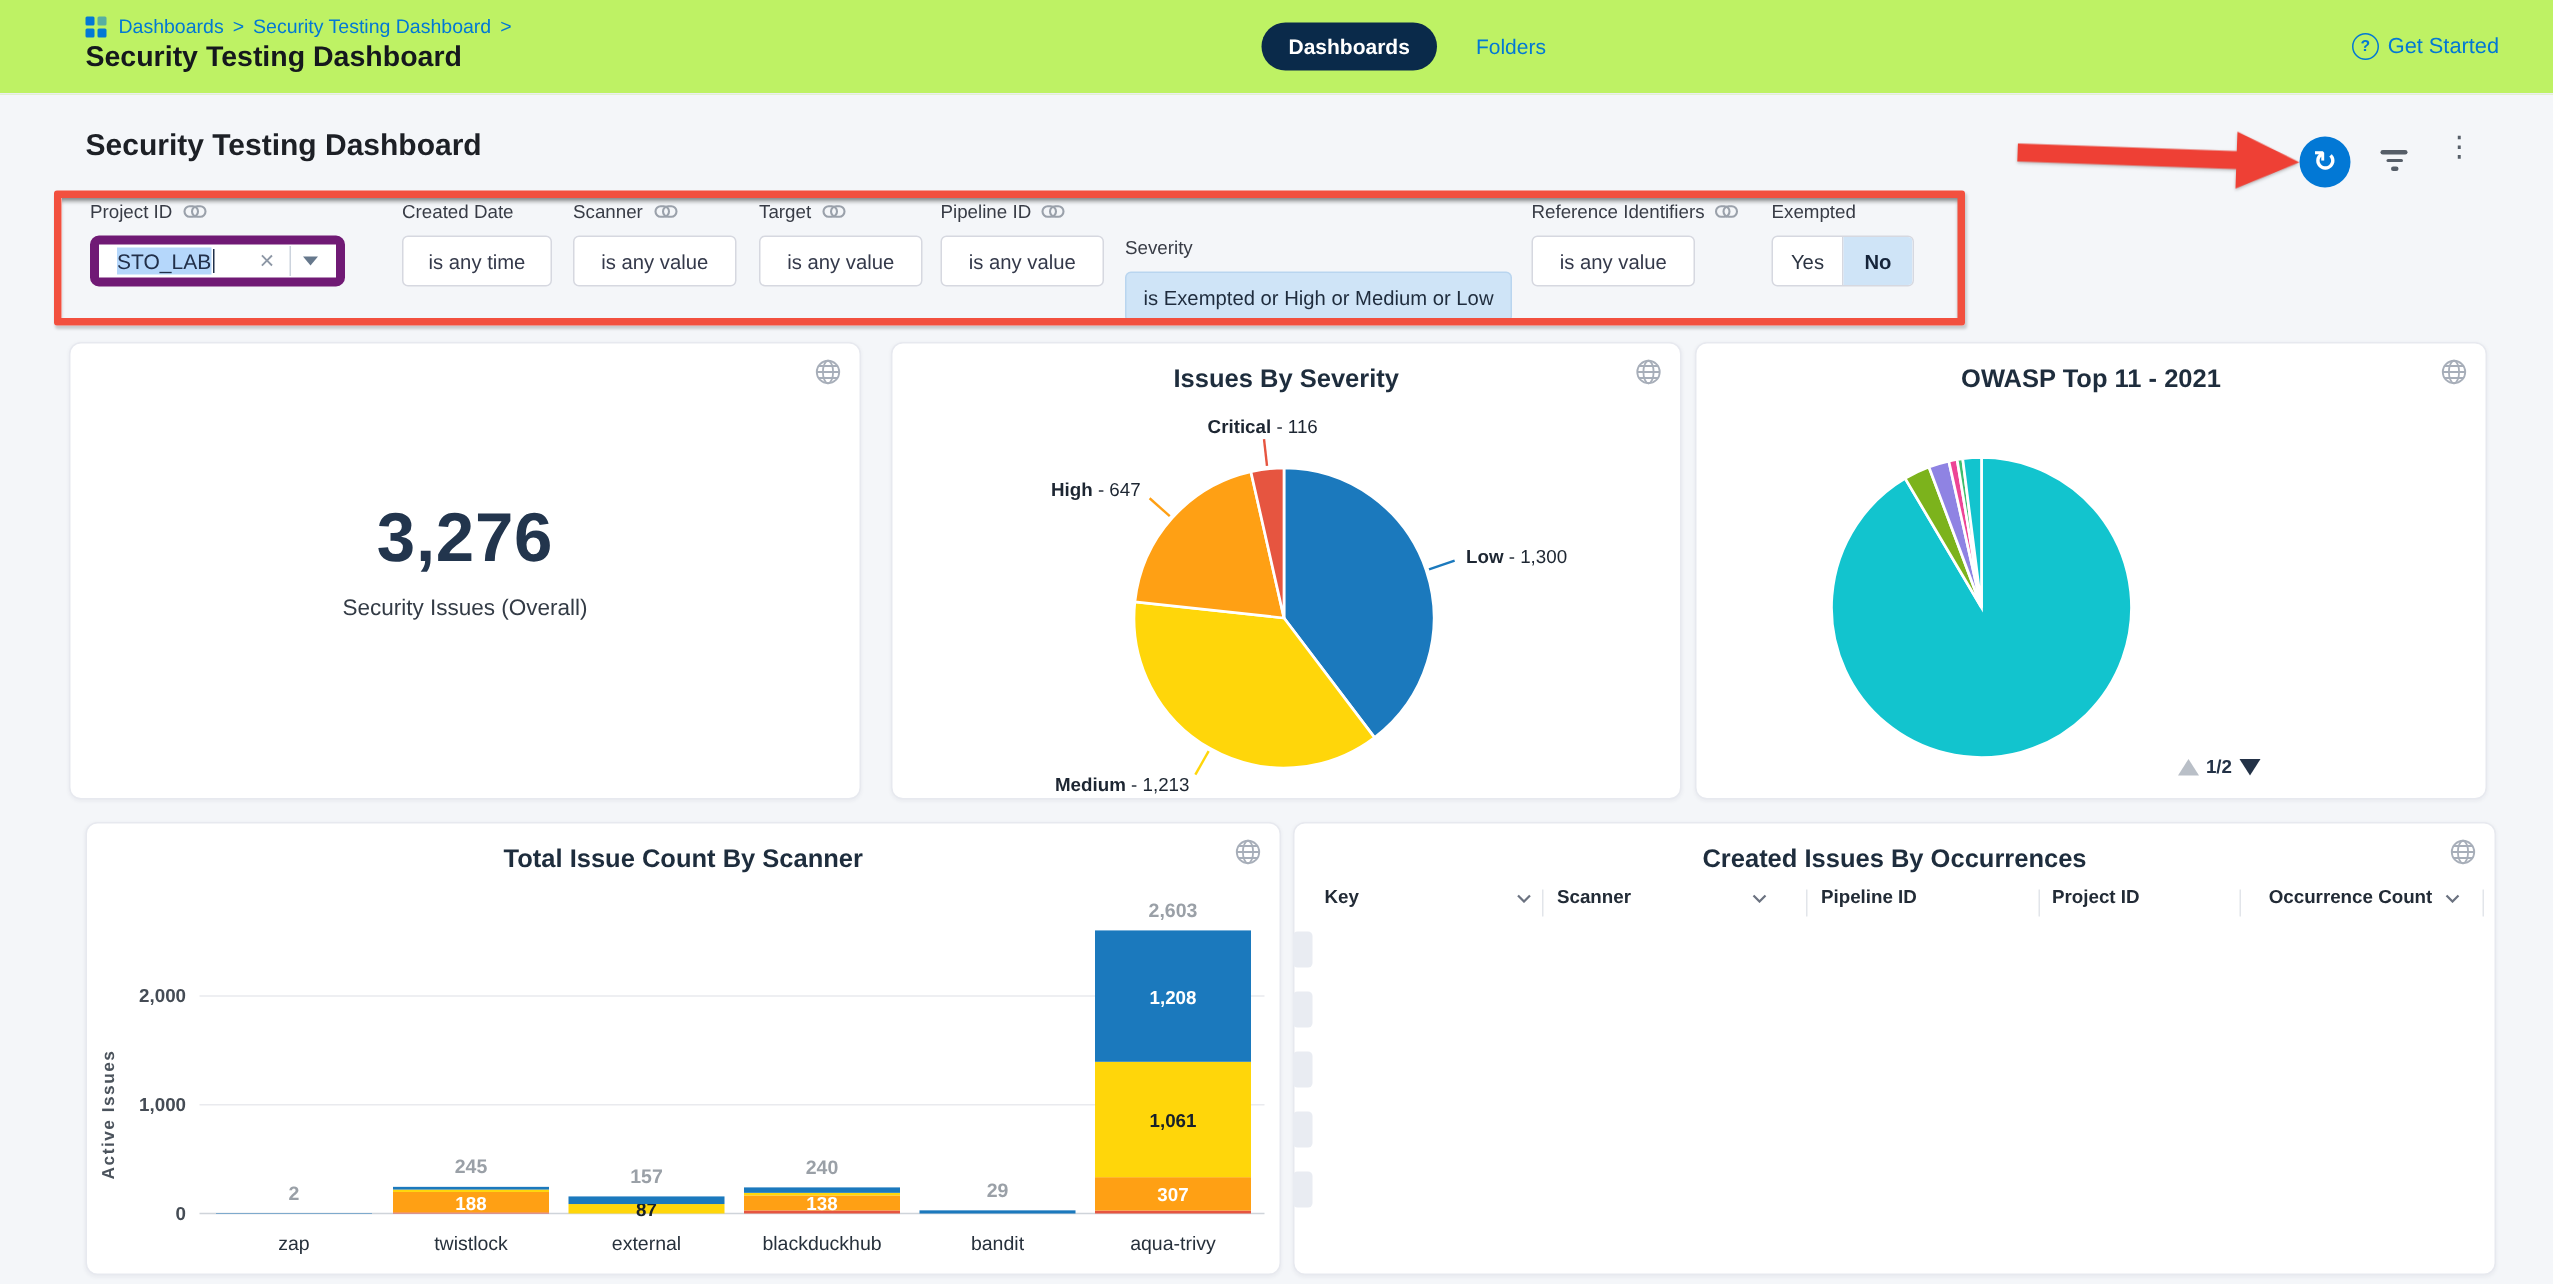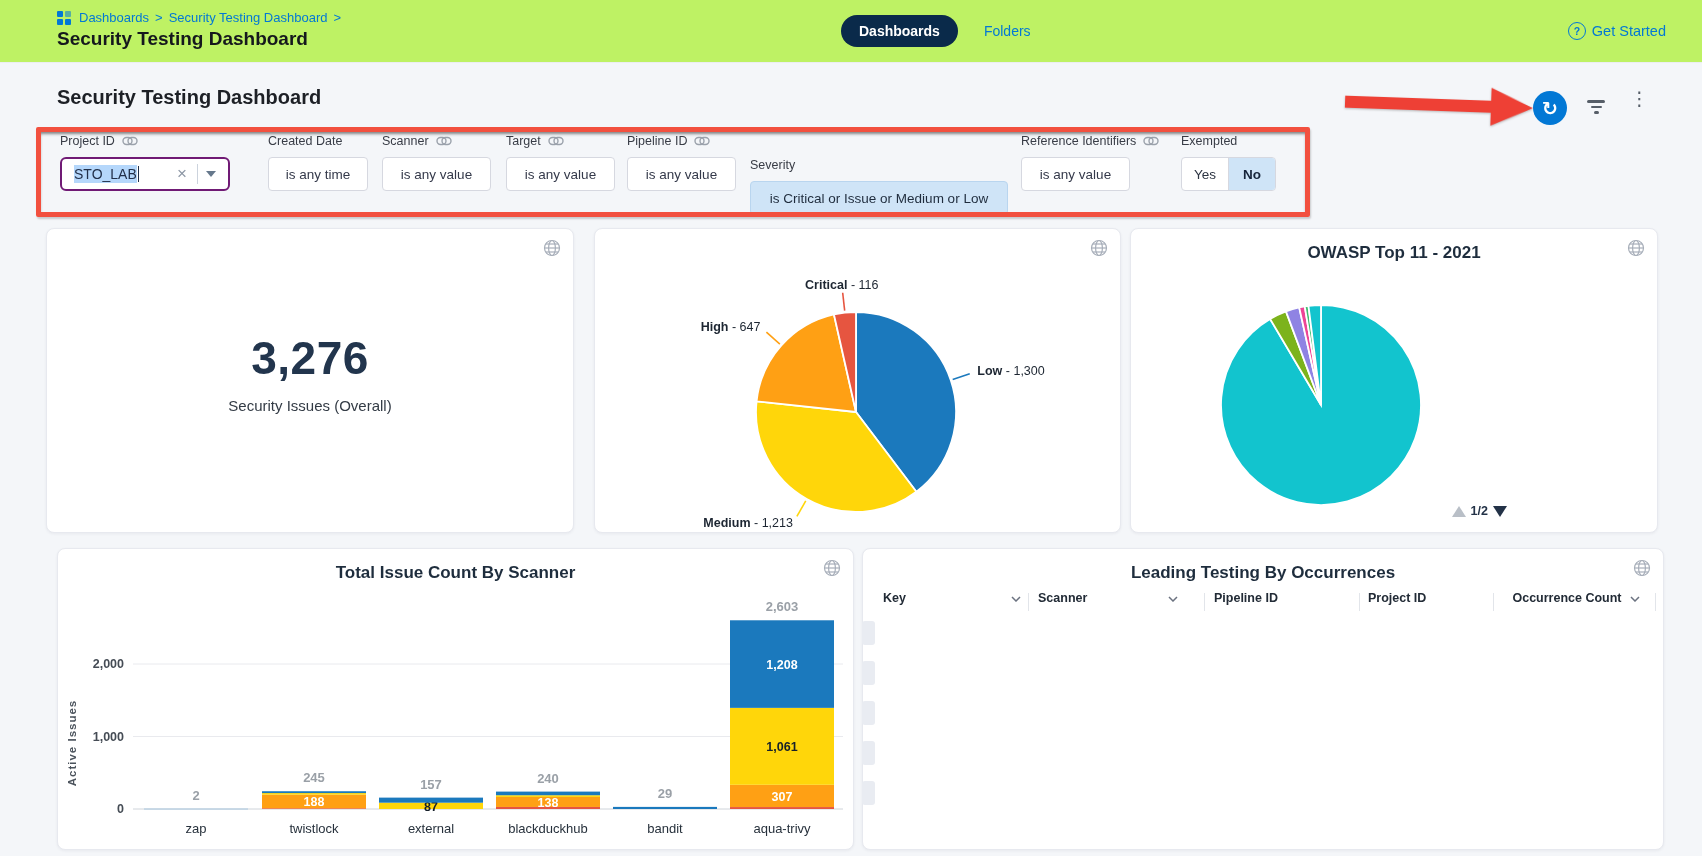--- a/index.html
+++ b/index.html
@@ -44,21 +44,21 @@
               transform:rotate(2deg);filter:drop-shadow(0 1px 1px rgba(0,0,0,.25));}
   
   .filter-bar{position:absolute;left:0;top:71px;width:1702px;height:72px;z-index:4;}
   .fgroup{position:absolute;top:0;}
   .flabel{display:flex;align-items:center;gap:7px;font-size:12.5px;color:#383c46;height:16px;}
   .link-ic{opacity:.75;}
   .fchip{margin-top:8px;height:34px;background:#fff;border:1px solid #d6d8e0;border-radius:4px;
          display:flex;align-items:center;justify-content:center;font-size:13.5px;color:#34394a;
          cursor:pointer;box-sizing:border-box;}
   .fchip.active{background:#cfe4f7;border-color:#b9d5ef;color:#1f2c3d;}
-  .finput{margin-top:8px;height:34px;background:#fff;border:2px solid #701a75;border-radius:6px;
+  .finput{margin-top:8px;height:34px;background:#fff;border:6px solid #701a75;border-radius:6px;
           display:flex;align-items:center;box-sizing:border-box;padding:0 8px 0 12px;cursor:text;}
   .finput .sel{background:#b5d7fb;font-size:14px;color:#22304a;padding:1px 0;}
   .caret-line{display:inline-block;width:1.5px;height:16px;background:#20304a;margin-left:1px;}
   .finput .clear-x{margin-left:auto;color:#8d97a5;font-size:17px;cursor:pointer;padding:0 6px;}
   .finput .vdiv{width:1px;height:20px;background:#ccd3dd;margin:0 4px;}
   .dd-caret{width:0;height:0;border-left:5px solid transparent;border-right:5px solid transparent;
             border-top:6px solid #66788c;margin:0 4px;cursor:pointer;}
   .toggle{margin-top:8px;height:34px;display:flex;border:1px solid #d6d8e0;border-radius:4px;
           overflow:hidden;box-sizing:border-box;background:#fff;}
   .toggle .opt{width:46px;display:flex;align-items:center;justify-content:center;font-size:13.5px;
@@ -192,21 +192,21 @@
             <rect x="6" y="1.5" width="9" height="7" rx="3.5" fill="none" stroke="#7d8591" stroke-width="1.4"></rect>
           </svg>
         </div>
         <div class="fchip" style="width:109px;">is any value</div>
       </div>
 
       <div class="fgroup" style="left:750px;margin-top:24px;">
         <div class="flabel">
             <span>Severity</span>
           </div>
-        <div class="fchip active" style="width:258px;">is Critical or Issue or Medium or Low</div>
+        <div class="fchip active" style="width:258px;">is Exempted or High or Medium or Low</div>
       </div>
 
       <div class="fgroup" style="left:1021px;">
         <div class="flabel">
           <span>Reference Identifiers</span>
           <svg class="link-ic" width="16" height="10">
             <rect x="1" y="1.5" width="9" height="7" rx="3.5" fill="none" stroke="#7d8591" stroke-width="1.4"></rect>
             <rect x="6" y="1.5" width="9" height="7" rx="3.5" fill="none" stroke="#7d8591" stroke-width="1.4"></rect>
           </svg>
         </div>
@@ -245,20 +245,21 @@
         <svg width="18" height="18">
             <g fill="none" stroke="#a7aeb9" stroke-width="1.2">
           <circle cx="9" cy="9" r="7.5"></circle>
               <ellipse cx="9" cy="9" rx="3.4" ry="7.5"></ellipse>
           <line x1="1.5" y1="9" x2="16.5" y2="9"></line>
               <line x1="2.6" y1="5" x2="15.4" y2="5"></line>
               <line x1="2.6" y1="13" x2="15.4" y2="13"></line>
         </g>
           </svg>
       </span>
+      <div class="chart-title">Issues By Severity</div>
       <svg id="severity-pie" width="525" height="265" style="position:absolute;left:0;top:38px;">
           <path d="M 261 145 L 261 45 A 100 100 0 0 1 321.38044103254776 224.71325072229223 Z" fill="#1b79bd" stroke="#ffffff" stroke-width="1.8"></path>
           <line x1="357.6885893090474" y1="112.51436167432819" x2="374.7512815400558" y2="106.78160196979786" stroke="#1b79bd" stroke-width="1.6"></line>
           <text x="382.3347003093929" y="108.23370876778439" text-anchor="start" font-size="12.5" fill="#1d2632"><tspan font-weight="bold">Low</tspan><tspan> - 1,300</tspan></text>
           <path d="M 261 145 L 321.38044103254776 224.71325072229223 A 100 100 0 0 1 161.57623611525722 134.28015042125517 Z" fill="#ffd60a" stroke="#ffffff" stroke-width="1.8"></path>
           <line x1="210.7642837026039" y1="233.77146392894247" x2="201.89915729718106" y2="249.43701638699113" stroke="#ffd60a" stroke-width="1.6"></line>
           <text x="197.95910111699314" y="260.3994841461239" text-anchor="end" font-size="12.5" fill="#1d2632"><tspan font-weight="bold">Medium</tspan><tspan> - 1,213</tspan></text>
           <path d="M 261 145 L 161.57623611525722 134.28015042125517 A 100 100 0 0 1 238.93493315366496 47.464709847836275 Z" fill="#ffa014" stroke="#ffffff" stroke-width="1.8"></path>
           <line x1="184.8468097096032" y1="77.14212198576634" x2="171.4080114230626" y2="65.1672023361957" stroke="#ffa014" stroke-width="1.6"></line>
           <text x="165.43521218460012" y="63.84501582527541" text-anchor="end" font-size="12.5" fill="#1d2632"><tspan font-weight="bold">High</tspan><tspan> - 647</tspan></text>
@@ -359,21 +360,21 @@
         <svg width="18" height="18">
             <g fill="none" stroke="#a7aeb9" stroke-width="1.2">
           <circle cx="9" cy="9" r="7.5"></circle>
               <ellipse cx="9" cy="9" rx="3.4" ry="7.5"></ellipse>
           <line x1="1.5" y1="9" x2="16.5" y2="9"></line>
               <line x1="2.6" y1="5" x2="15.4" y2="5"></line>
               <line x1="2.6" y1="13" x2="15.4" y2="13"></line>
         </g>
           </svg>
       </span>
-      <div class="chart-title">Leading Testing By Occurrences</div>
+      <div class="chart-title">Created Issues By Occurrences</div>
       <div class="tbl-head">
         <div class="tbl-col" style="left:20px;width:138px;justify-content:space-between;">
           <span>Key</span>
           <svg class="chev" width="10" height="6">
               <polyline points="1,1 5,5 9,1" fill="none" stroke="#6b7280" stroke-width="1.5"></polyline>
             </svg>
         </div>
         <div class="tbl-sep" style="left:165px;"></div>
         <div class="tbl-col" style="left:175px;width:140px;justify-content:space-between;">
           <span>Scanner</span>

